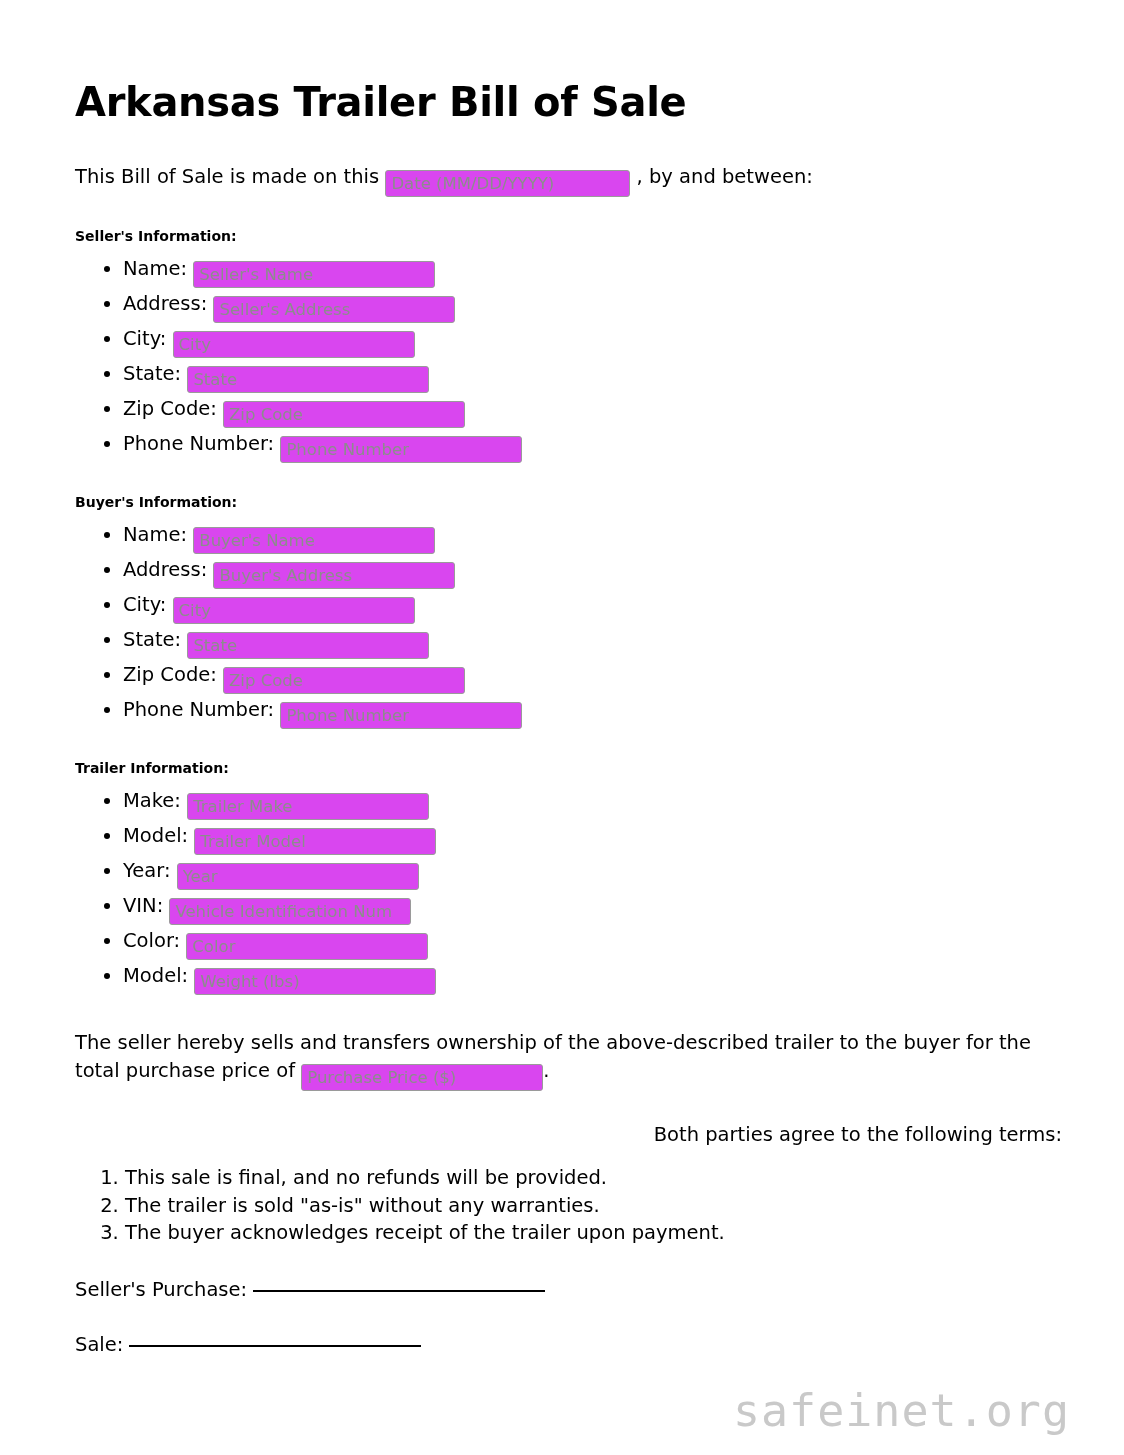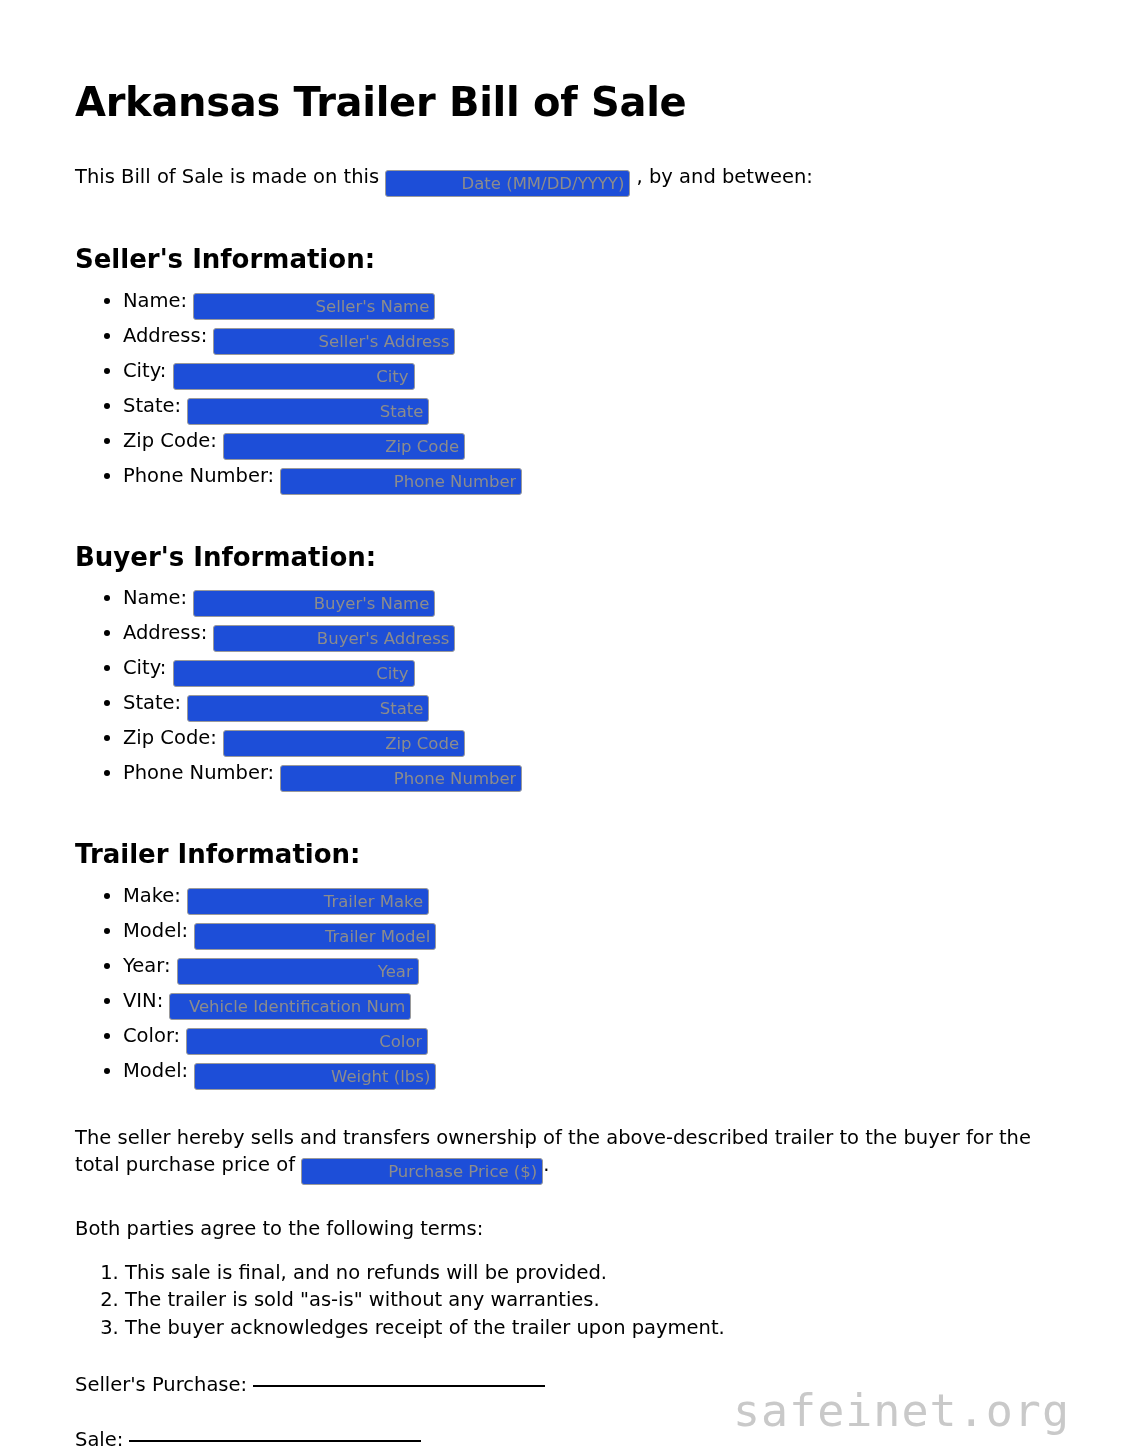--- a/index.html
+++ b/index.html
@@ -31,23 +31,23 @@
     line-height: 1.12;
   }
 
   p.intro {
     font-size: 19.5px;
     line-height: 1.45;
     margin: 38px 0 0 0;
   }
 
   h2.section-head {
-    font-size: 26px;
+    font-size: 14px;
     font-weight: bold;
-    margin: 46px 0 0 0;
+    margin: 30px 0 0 0;
     line-height: 1.3;
   }
 
   ul.field-list {
     list-style: disc;
     margin: 14px 0 0 0;
     padding-left: 48px;
   }
   ul.field-list li {
     font-size: 19.5px;
@@ -58,47 +58,47 @@
   ul.field-list li .flabel {
     display: inline-block;
   }
 
   input.tin {
     font-family: "DejaVu Sans", sans-serif;
     font-size: 16.5px;
     color: #000;
     border: 1px solid #9a9a9a;
     border-radius: 3px;
-    background: #1d4ed8;
+    background: #d946ef;
     padding: 3px 5px;
     box-sizing: border-box;
     height: 27px;
     vertical-align: -5px;
     outline: none;
-    text-align: right;
   }
   input.tin::placeholder {
     color: #8c8c8c;
     opacity: 1;
   }
   input.w240 { width: 242px; }
   input.wdate { width: 245px; vertical-align: -6px; }
   input.wprice { width: 242px; vertical-align: -6px; }
 
   p.transfer {
     font-size: 19.5px;
     line-height: 1.4;
     margin: 34px 0 0 0;
     max-width: 1005px;
   }
 
   p.terms-lead {
     font-size: 19.5px;
     line-height: 1.4;
     margin: 30px 0 16px 0;
+    text-align: right;
   }
 
   ol.terms {
     margin: 14px 0 0 0;
     padding-left: 50px;
   }
   ol.terms li {
     font-size: 19.5px;
     line-height: 1.42;
     margin: 0;

